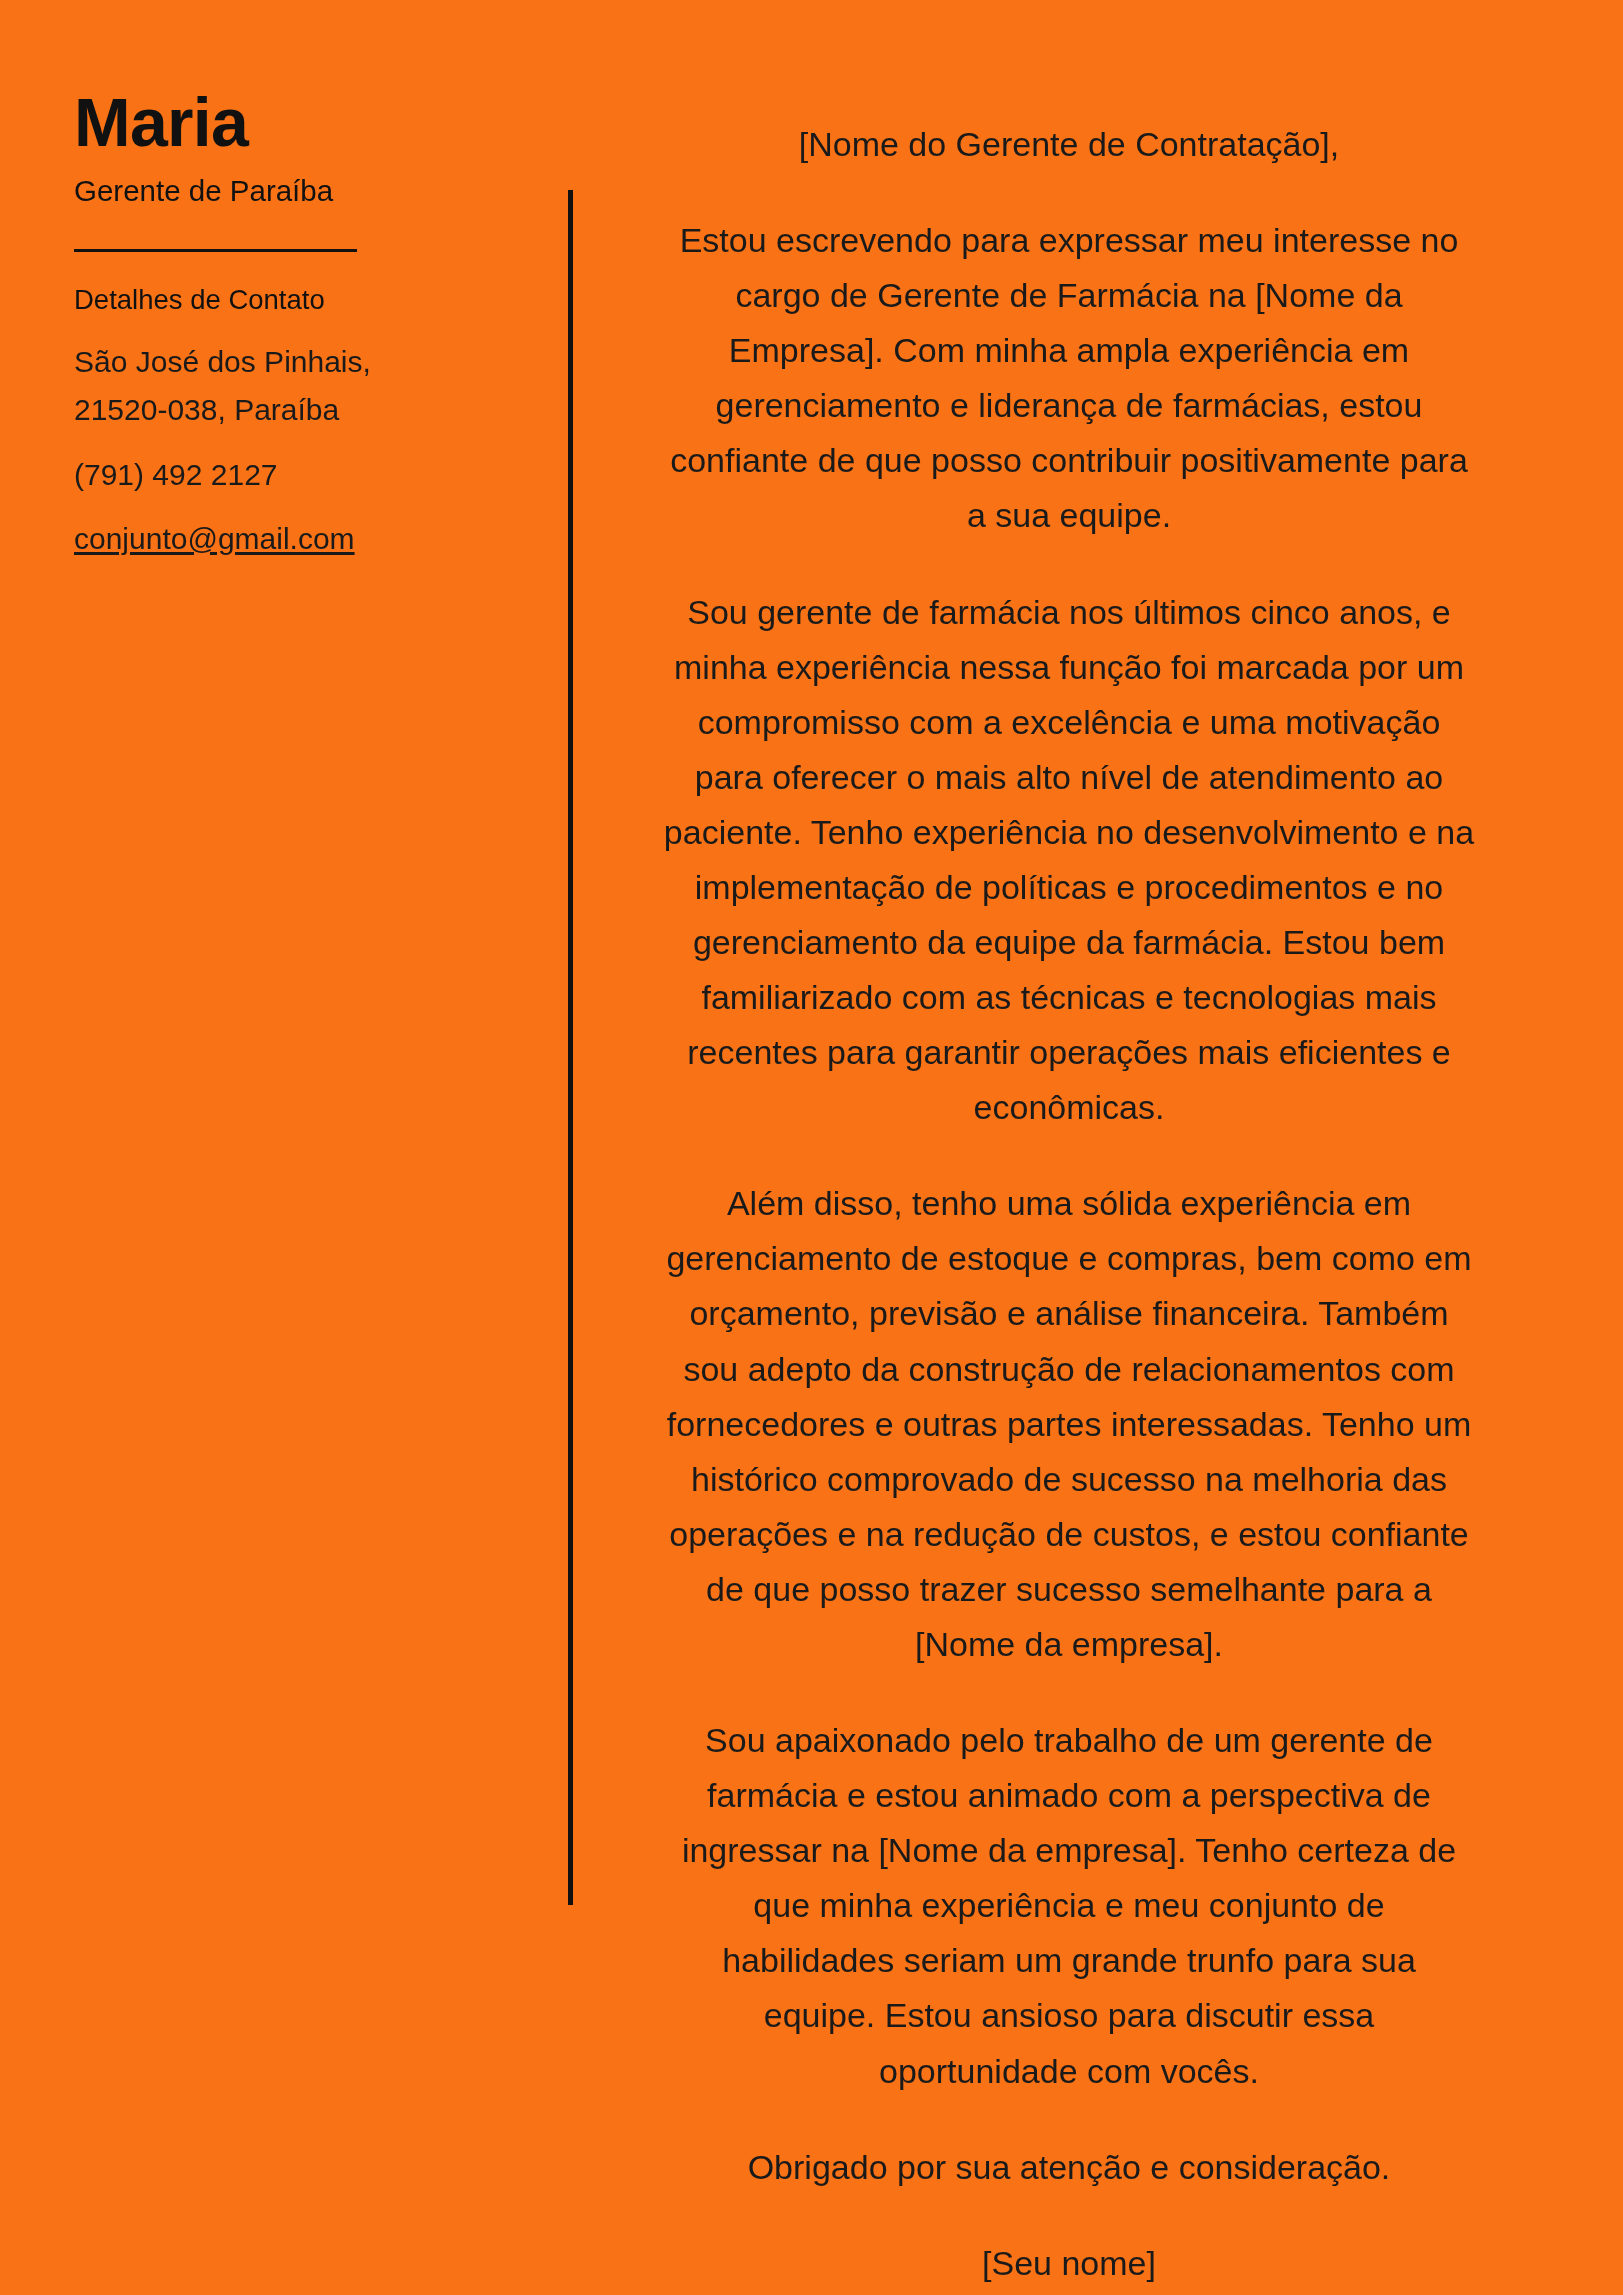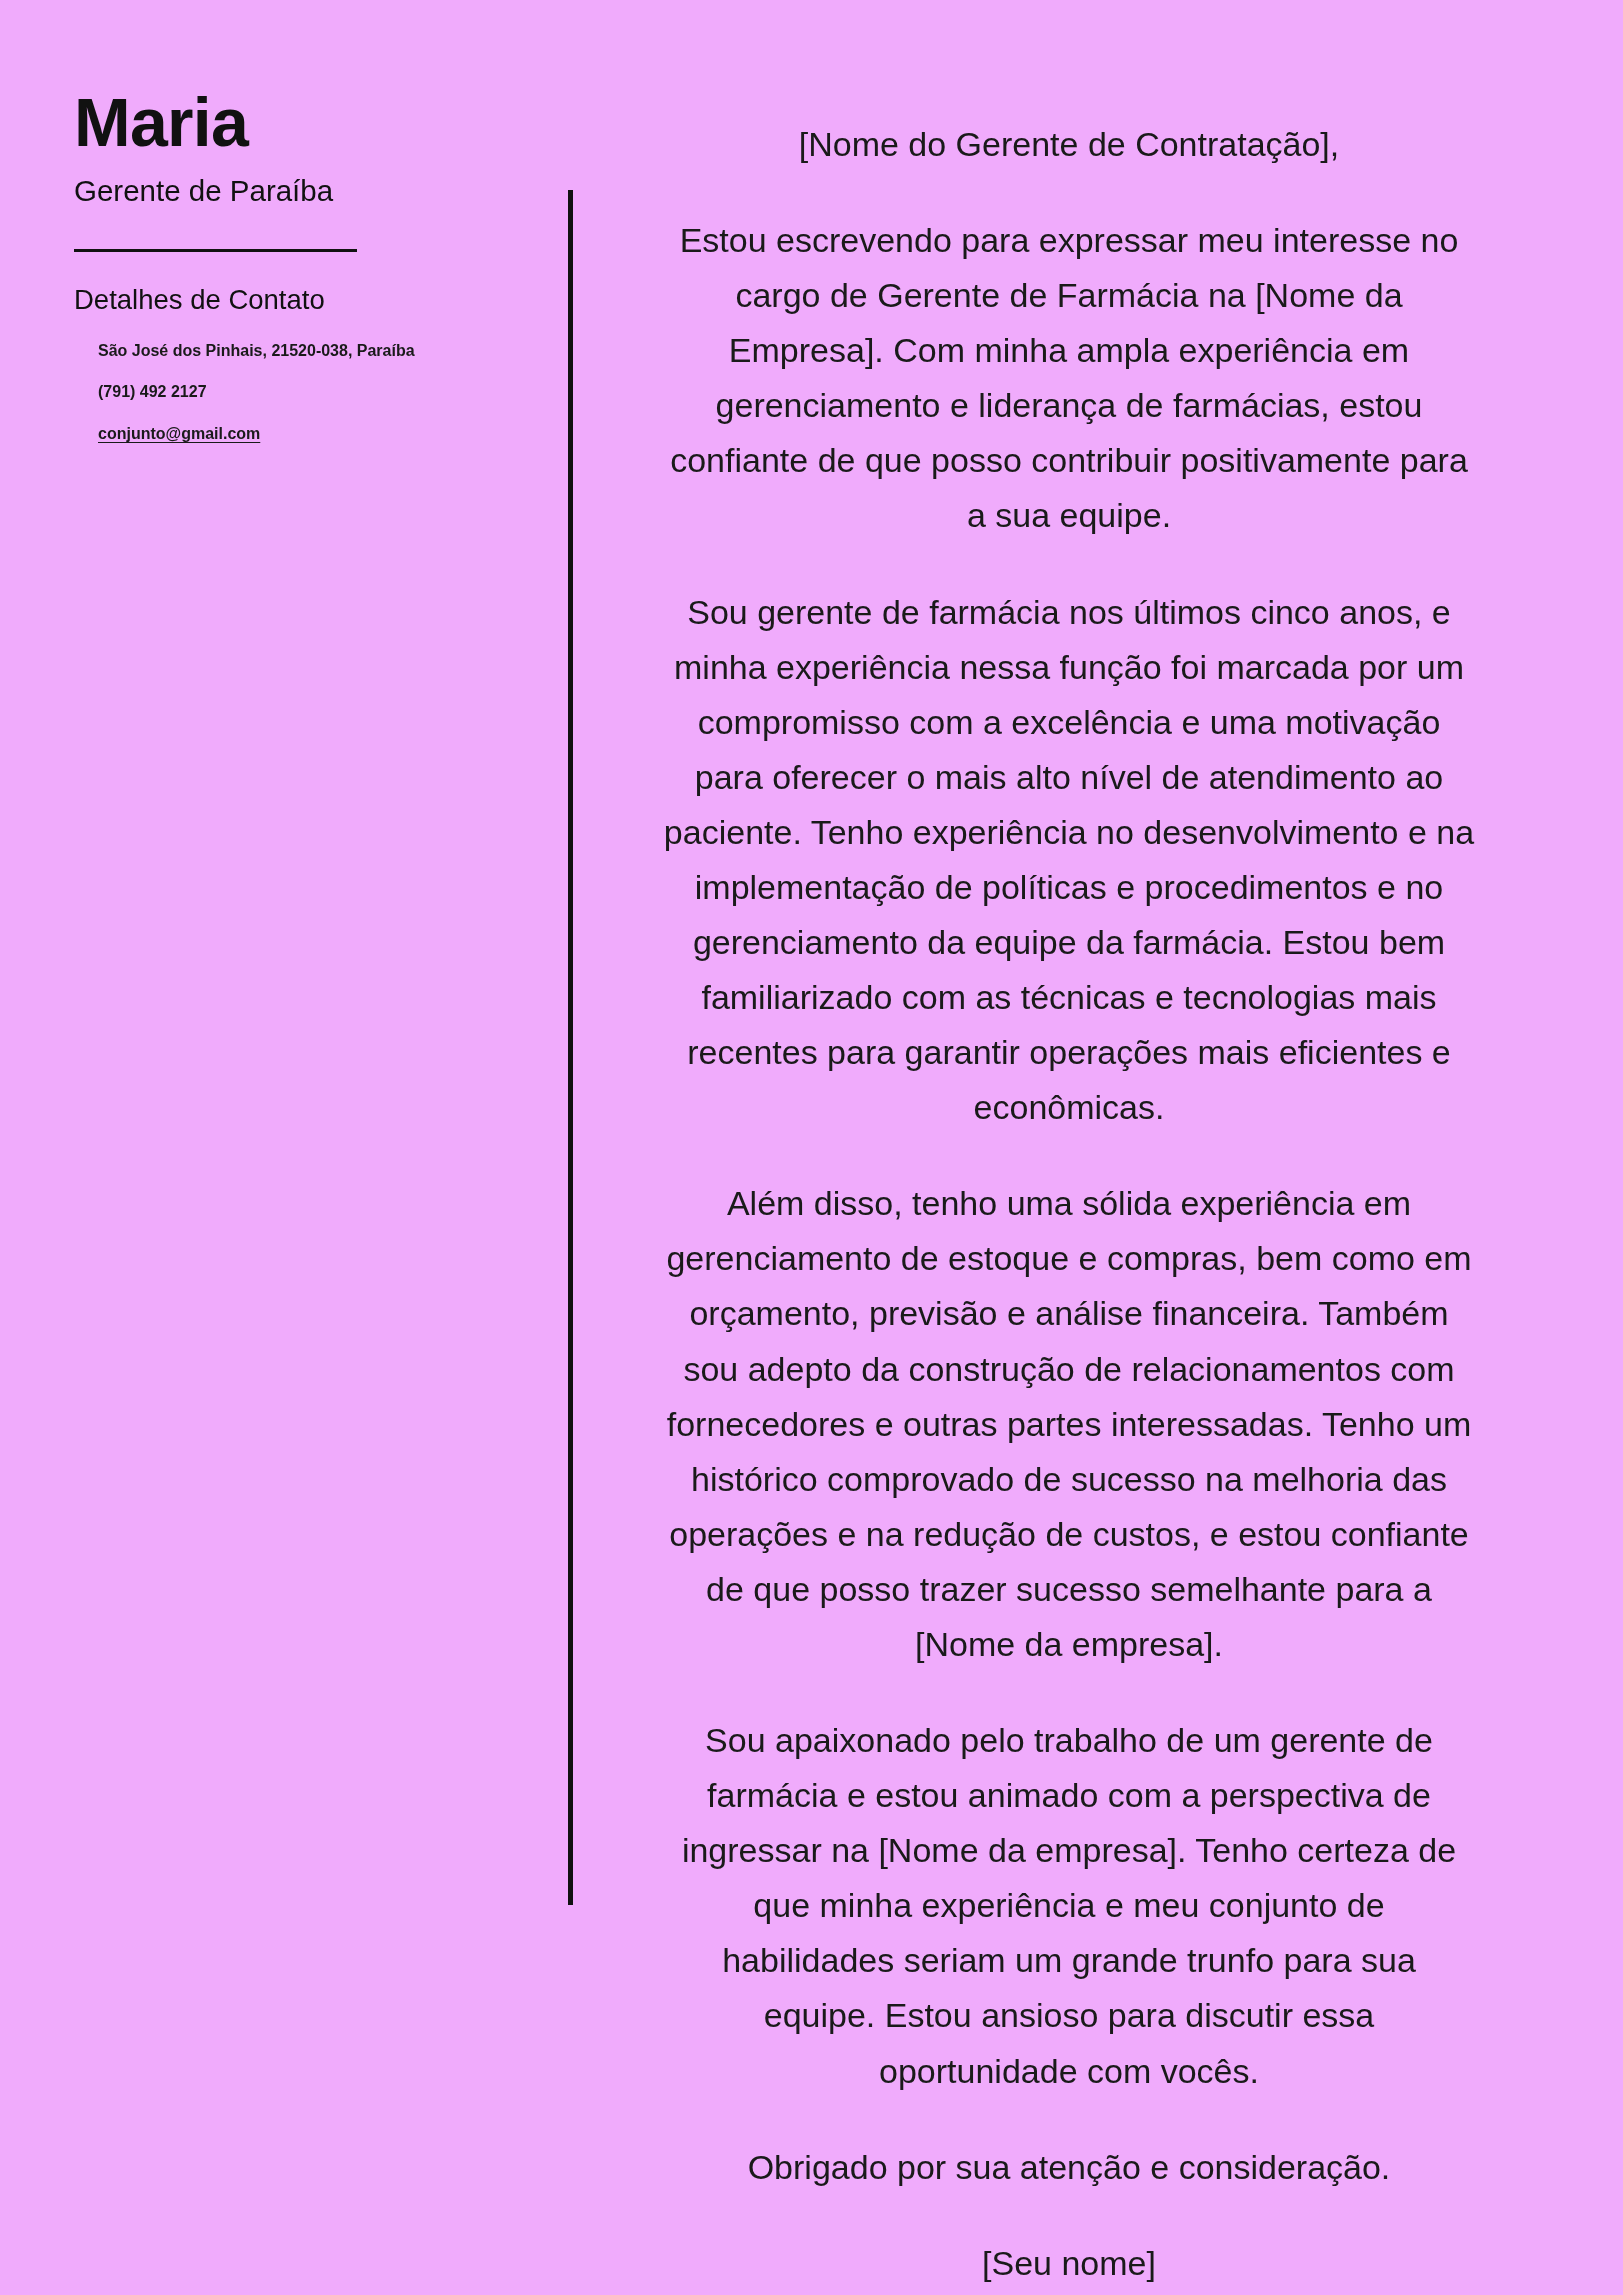--- a/index.html
+++ b/index.html
@@ -9,21 +9,21 @@
   }
   body {
     font-family: "Liberation Sans", sans-serif;
     -webkit-font-smoothing: antialiased;
   }
 
   #page {
     position: relative;
     width: 1623px;
     height: 2295px;
-    background: #f0abfc;
+    background: #f97316;
     overflow: hidden;
     box-sizing: border-box;
   }
 
   
   #sidebar {
     position: absolute;
     left: 74px;
     top: 0;
     width: 458px;
@@ -70,27 +70,26 @@
     font-weight: 400;
     color: #111111;
     margin-top: 30px;
     line-height: 1.3;
   }
 
   .contact-list {
     margin-top: 19.6px;
   }
   .contact-item {
-    font-size: 16px;
+    font-size: 30px;
     line-height: 1.62;
-    font-weight: 700;
+    font-weight: 400;
     color: #1a1a1a;
     margin-bottom: 15.7px;
     width: 386px;
-    margin-left: 24px;
   }
   .contact-item.email {
     text-decoration: underline;
     text-underline-offset: 3.3px;
     cursor: pointer;
   }
 
   
   #divider {
     position: absolute;

